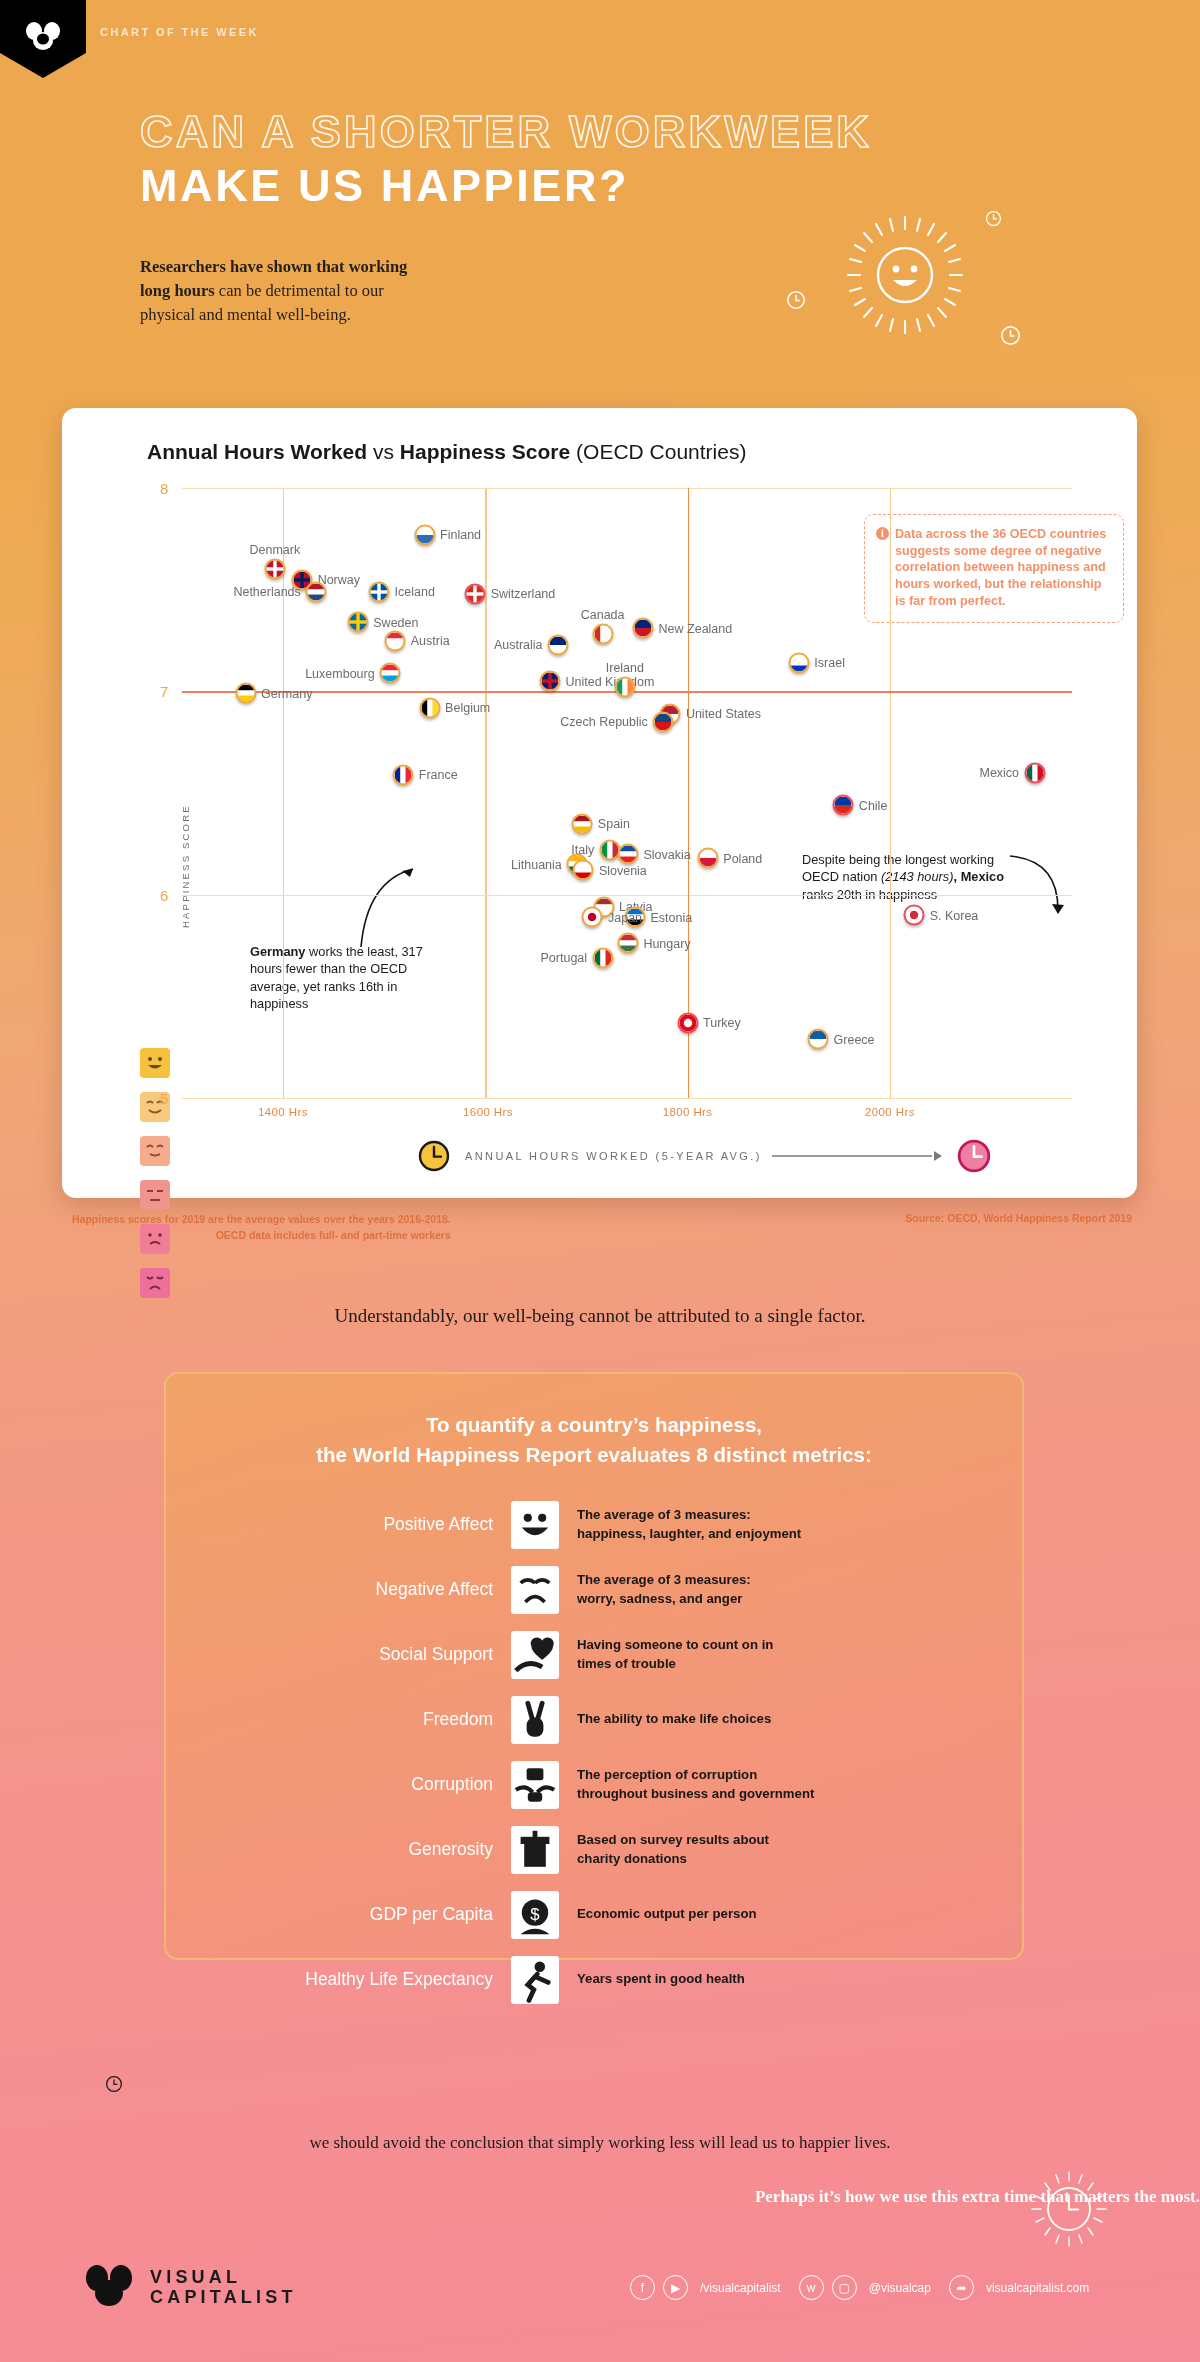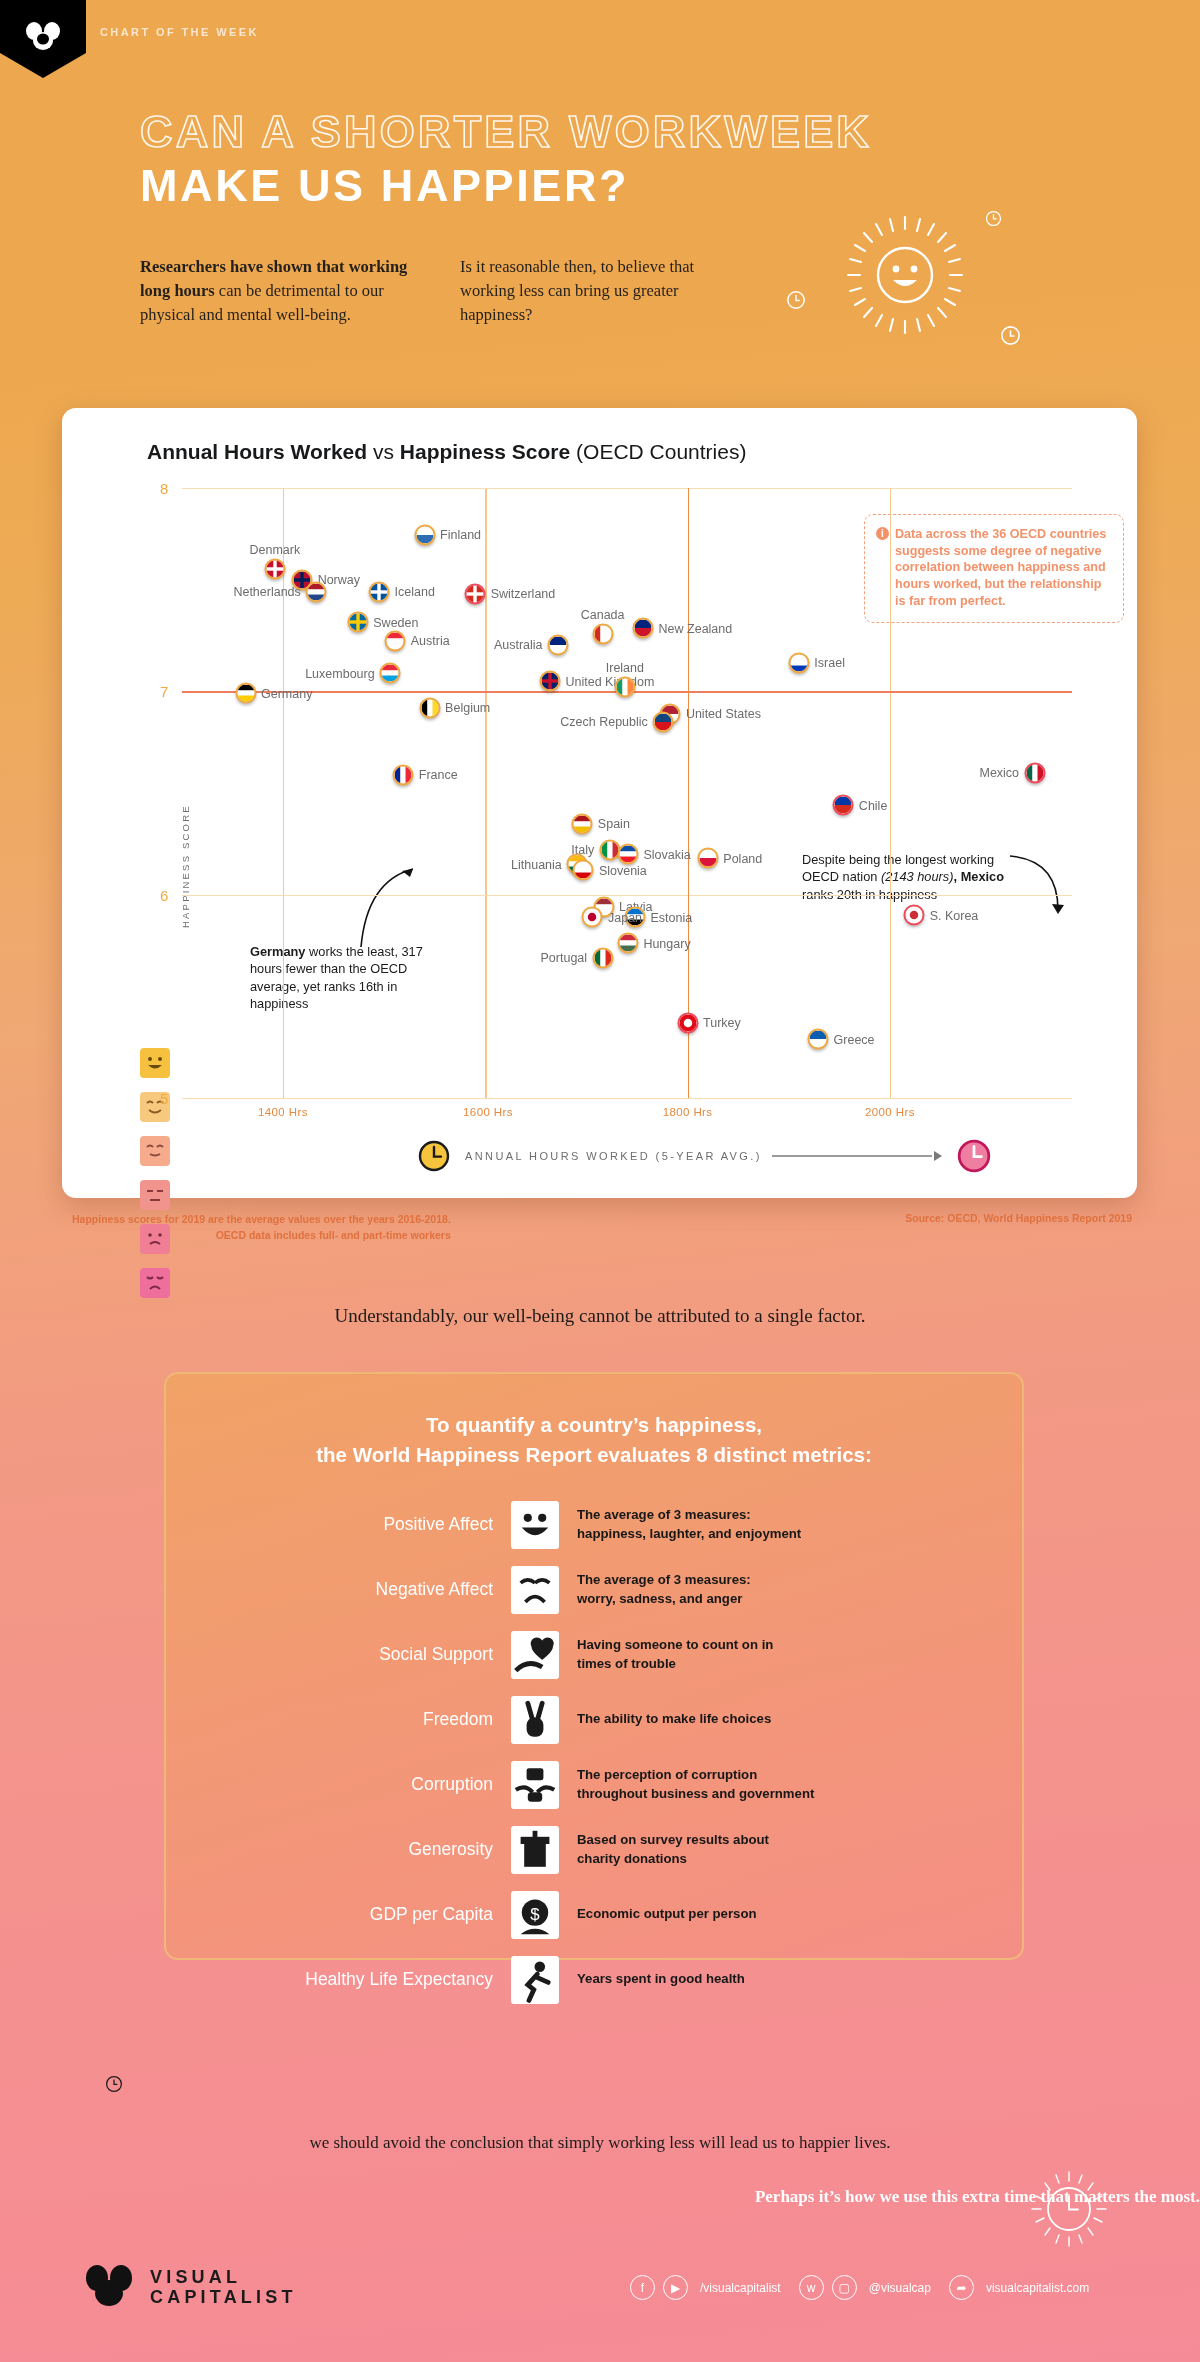--- a/index.html
+++ b/index.html
@@ -131,21 +131,20 @@
 </div>
 <div class="cotw">CHART OF THE WEEK</div>
 
 <div class="title-wrap">
   <div class="title-outline">CAN A SHORTER WORKWEEK</div>
   <div class="title-solid">MAKE US HAPPIER?</div>
 </div>
 
 <div class="intro">
   <p class="c1"><b>Researchers have shown that working long hours</b><span> can be detrimental to our physical and mental well-being.</span></p>
-  <p class="c2">Is it reasonable then, to believe that working less can bring us greater happiness?</p>
 </div>
 
 <svg class="sunburst" viewBox="0 0 120 120">
   <g stroke="#fff" stroke-width="2.1" stroke-linecap="round">
 
     <line x1="60" y1="2" x2="60" y2="14"></line>
       <line x1="75" y1="4" x2="72" y2="16"></line>
     <line x1="89" y1="9" x2="83" y2="20"></line>
       <line x1="101" y1="18" x2="93" y2="27"></line>
     <line x1="110" y1="30" x2="100" y2="36"></line>

